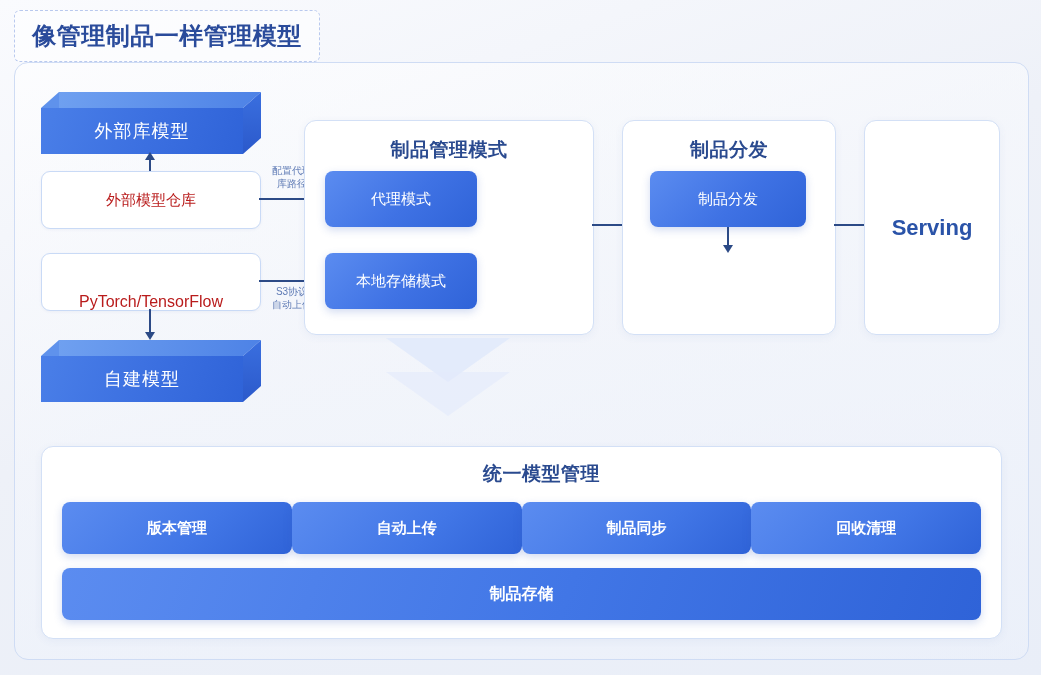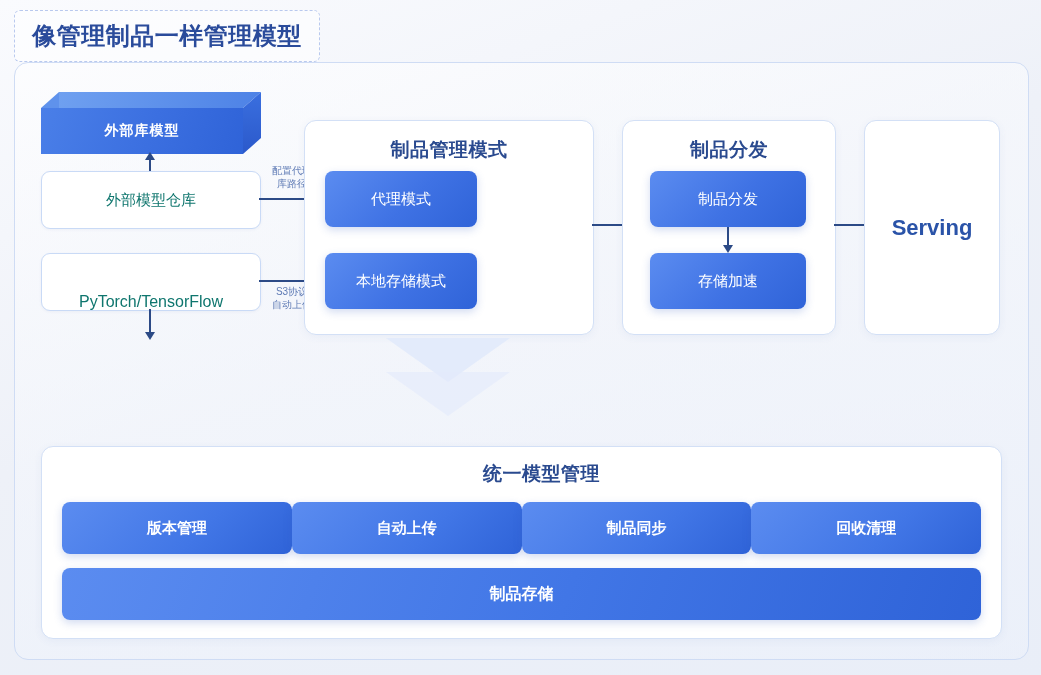--- a/index.html
+++ b/index.html
@@ -48,39 +48,39 @@
     position:absolute;left:0;top:0;width:202px;height:16px;
     background:#5f92ec;
     clip-path:polygon(0 100%, 18px 0, 100% 0, calc(100% - 0px) 100%);
   }
   .iso .side{
     position:absolute;left:202px;top:0;width:18px;height:62px;
     background:linear-gradient(180deg,#3a6fdf 0%,#2b59cb 100%);
     clip-path:polygon(0 16px, 100% 0, 100% 46px, 0 100%);
   }
   .iso .lbl{
-    font-size:14px;font-weight:bold;color:#ffffff;letter-spacing:1px;
+    font-size:18px;font-weight:normal;color:#ffffff;letter-spacing:1px;
     position:relative;z-index:3;
   }
   .iso .top-ext{
     position:absolute;left:18px;top:0;width:202px;height:16px;
     background:linear-gradient(100deg,#6fa0f0,#4d82e6);
     clip-path:polygon(0 0, 100% 0, calc(100% - 18px) 100%, -18px 100%);
   }
   #iso-ext{left:41px;top:92px;}
   #iso-self{left:41px;top:340px;}
 
   
   .wbox{
     position:absolute;background:#ffffff;
     border:1px solid #c9daf6;border-radius:9px;
     display:flex;align-items:center;justify-content:center;
     box-shadow:0 1px 3px rgba(60,90,160,.06);
   }
-  .wbox span{font-size:15px;color:#0f766e;}
+  .wbox span{font-size:15px;color:#b91c1c;}
   #box-repo{left:41px;top:171px;width:218px;height:56px;}
   #box-fw{left:41px;top:253px;width:218px;height:56px;}
   #box-fw span{font-size:16px;margin-top:40px;}
 
   
   .vline{position:absolute;background:#2c4a86;width:2px;}
   .hline{position:absolute;background:#2c4a86;height:2px;}
   .arrow-up{
     position:absolute;width:0;height:0;
     border-left:5px solid transparent;border-right:5px solid transparent;
@@ -190,20 +190,28 @@
   </div>
 
   <div class="wbox" id="box-repo">
     <span>外部模型仓库</span>
   </div>
 
   <div class="wbox" id="box-fw">
     <span>PyTorch/TensorFlow</span>
   </div>
 
+  <div class="iso" id="iso-self">
+    <div class="top"></div>
+    <div class="top-ext"></div>
+    <div class="side"></div>
+    <div class="front">
+      <span class="lbl">自建模型</span>
+    </div>
+  </div>
 
   <div class="vline" style="left:149px;top:160px;height:11px;"></div>
   <div class="arrow-up" style="left:145px;top:152px;"></div>
 
   <div class="vline" style="left:149px;top:309px;height:23px;"></div>
   <div class="arrow-down" style="left:145px;top:332px;"></div>
 
   <div class="hline" style="left:259px;top:198px;width:66px;"></div>
   <div class="arrow-right" style="left:317px;top:194px;"></div>
   <div class="edge-label" style="left:254px;top:165px;">
@@ -230,23 +238,20 @@
 
   <div class="hline" style="left:592px;top:224px;width:38px;"></div>
   <div class="arrow-right" style="left:622px;top:220px;"></div>
 
   <div class="panel" id="panel-dist">
     <div class="panel-title">制品分发</div>
   </div>
   <div class="bcard" id="card-dist">
     <span>制品分发</span>
   </div>
-  <div class="bcard" id="card-accel">
-    <span>存储加速</span>
-  </div>
   <div class="vline" style="left:727px;top:227px;height:18px;"></div>
   <div class="arrow-down" style="left:723px;top:245px;"></div>
 
   <div class="hline" style="left:834px;top:224px;width:38px;"></div>
   <div class="arrow-right" style="left:864px;top:220px;"></div>
 
   <div class="panel" id="panel-serving">
     <div class="serving-label">Serving</div>
   </div>
 

